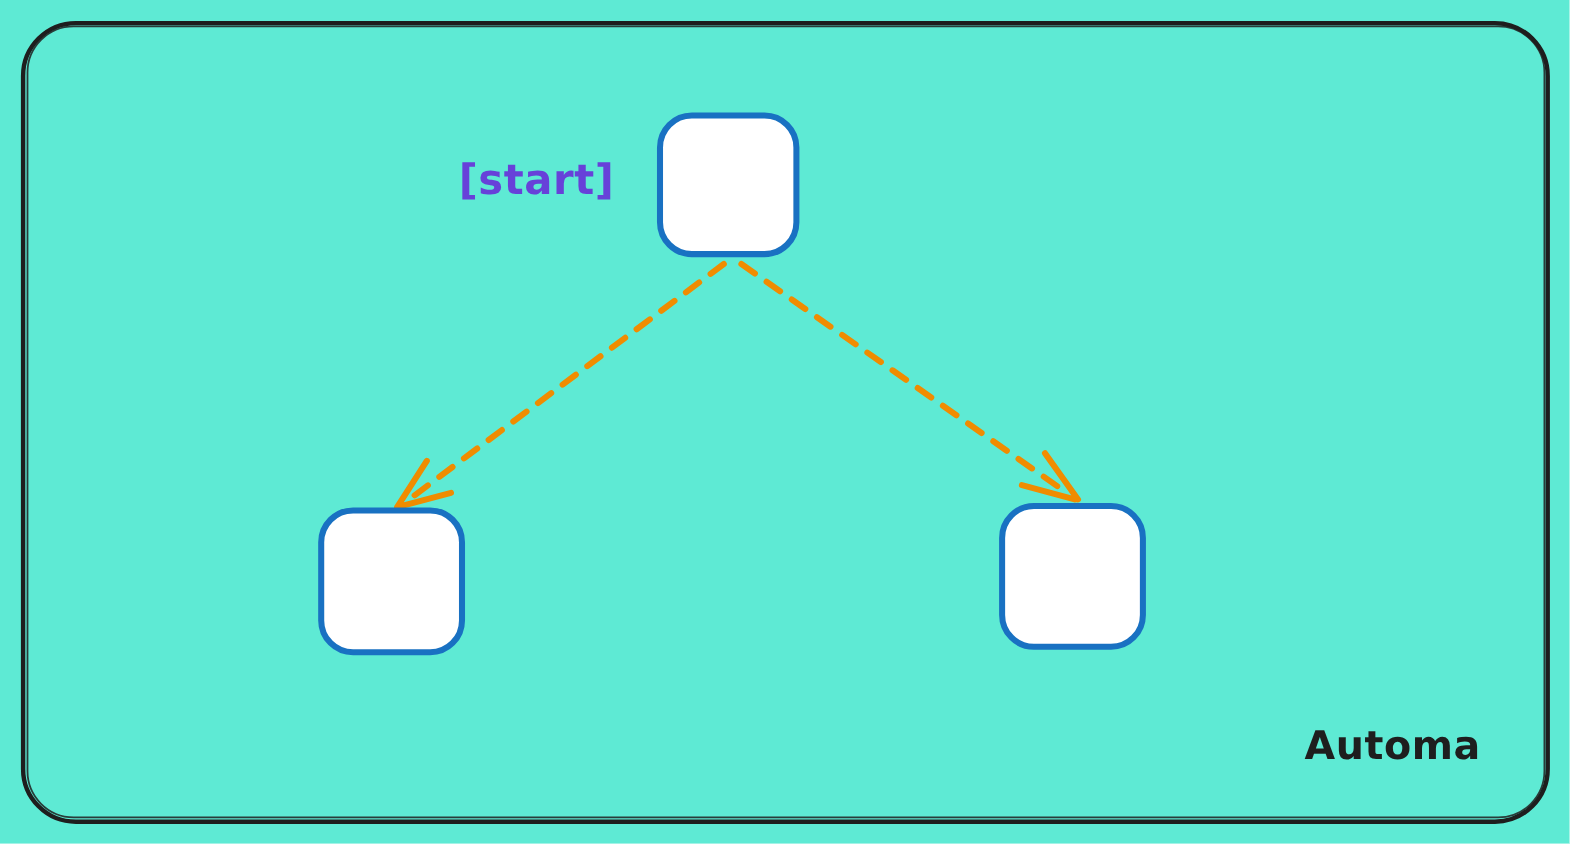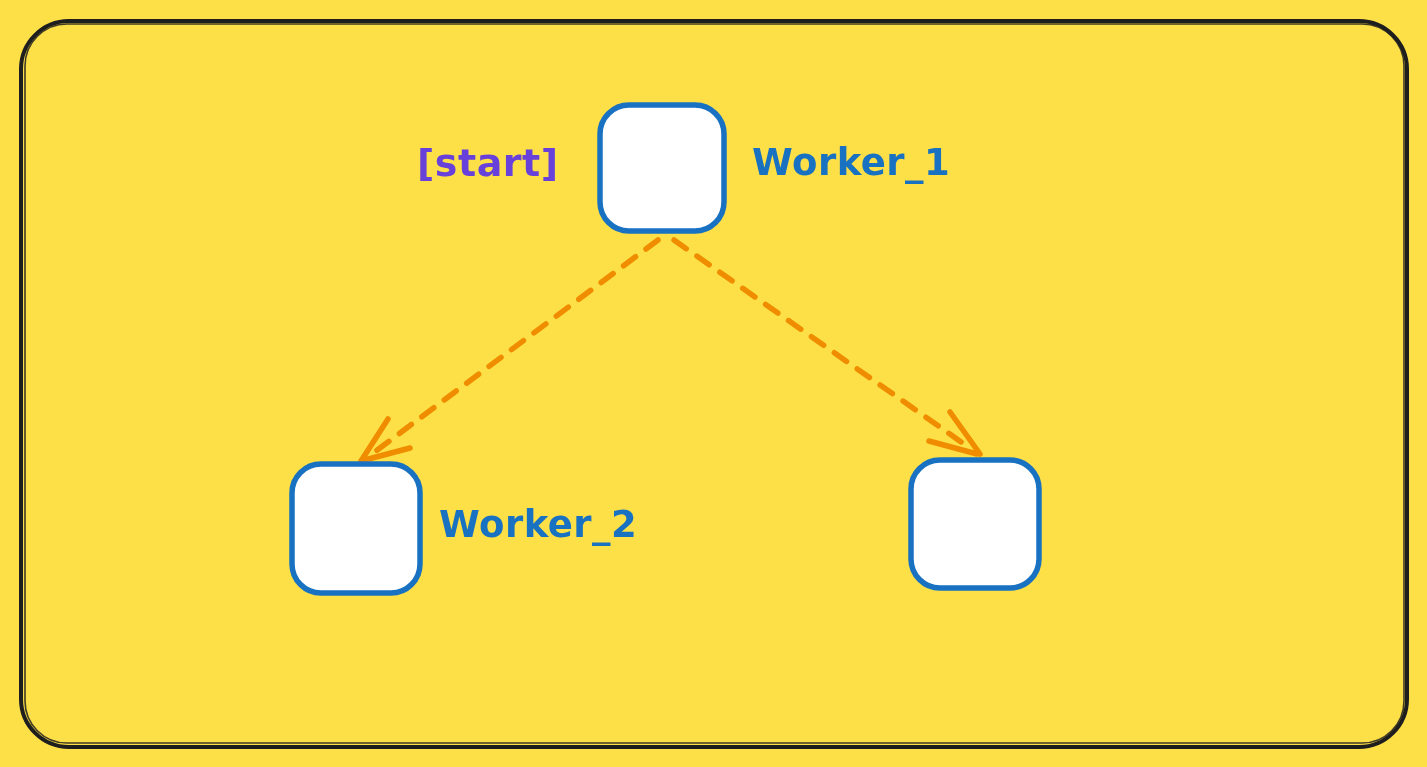--- a/index.html
+++ b/index.html
@@ -4,21 +4,21 @@
 <style>
   html, body {
     margin: 0;
     padding: 0;
     background: #ffffff;
   }
   .canvas {
     position: relative;
     width: 1427px;
     height: 767px;
-    background: #fde047;
+    background: #5eead4;
     overflow: hidden;
     font-family: "DejaVu Sans", sans-serif;
   }
   .layer {
     position: absolute;
     left: 0;
     top: 0;
   }
   .label {
     position: absolute;
@@ -57,19 +57,18 @@
     <path d="M674,240 L964,444" fill="none" stroke="#f08c00" stroke-width="5.5" stroke-linecap="round" stroke-dasharray="15 13"></path>
     <path d="M950,412 L980,454 M929,441 L977,454" fill="none" stroke="#f08c00" stroke-width="5.5" stroke-linecap="round"></path>
 
     <rect x="600" y="105" width="124" height="126" rx="29" ry="29" fill="#ffffff" stroke="#1971c2" stroke-width="5.5"></rect>
     <rect x="292" y="464" width="128" height="129" rx="29" ry="29" fill="#ffffff" stroke="#1971c2" stroke-width="5.5"></rect>
     <rect x="911" y="460" width="128" height="128" rx="29" ry="29" fill="#ffffff" stroke="#1971c2" stroke-width="5.5"></rect>
   </svg>
 
   <div class="label start-label" style="left:417px; top:141px;">[start]</div>
 
-  <div class="label node-label" style="left:752px; top:141px;">Worker_1</div>
-
-  <div class="label node-label" style="left:439px; top:503px;">Worker_2</div>
 
 
+
+  <div class="label watermark" style="left:1186px; top:658px;">Automa</div>
 
 </div>
 
 </body></html>

